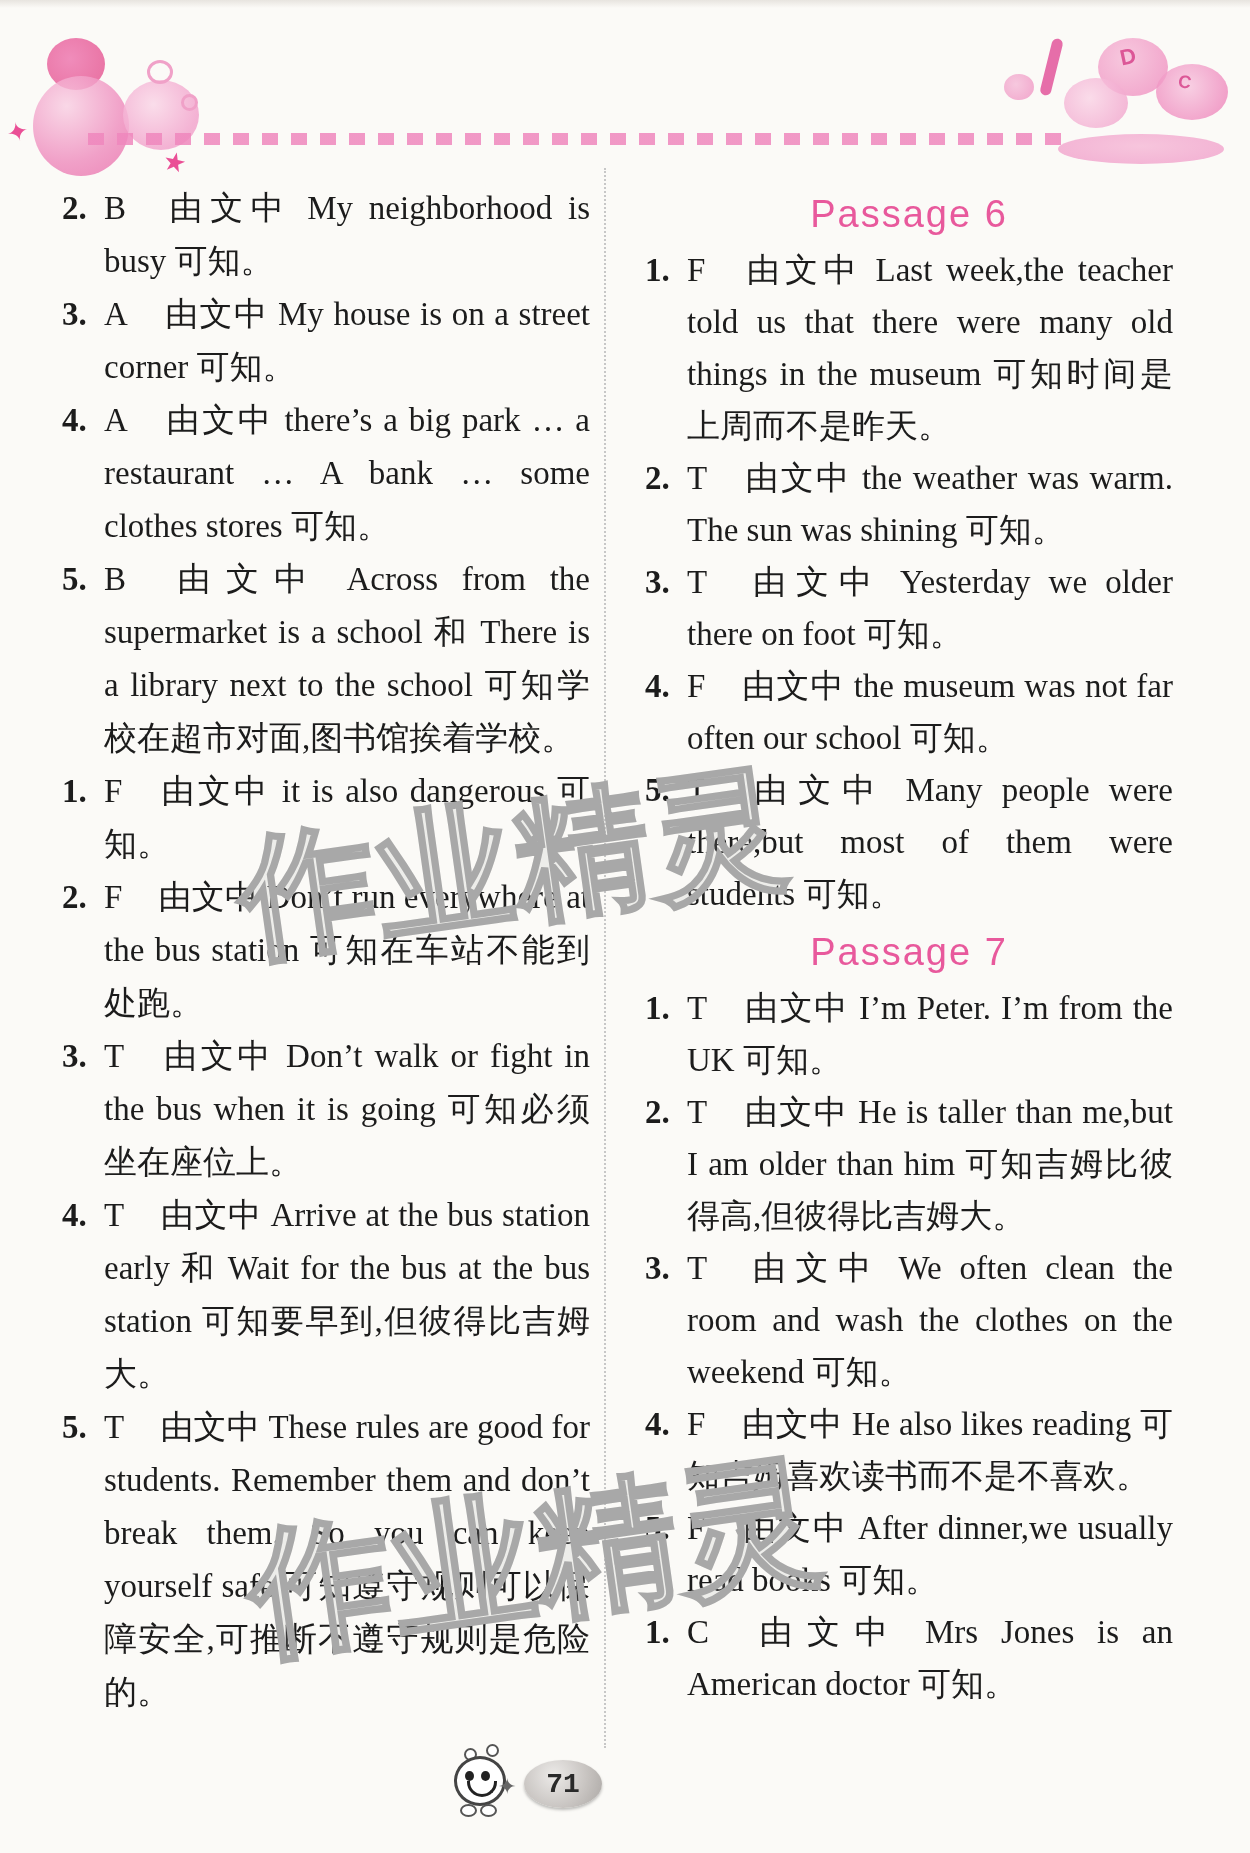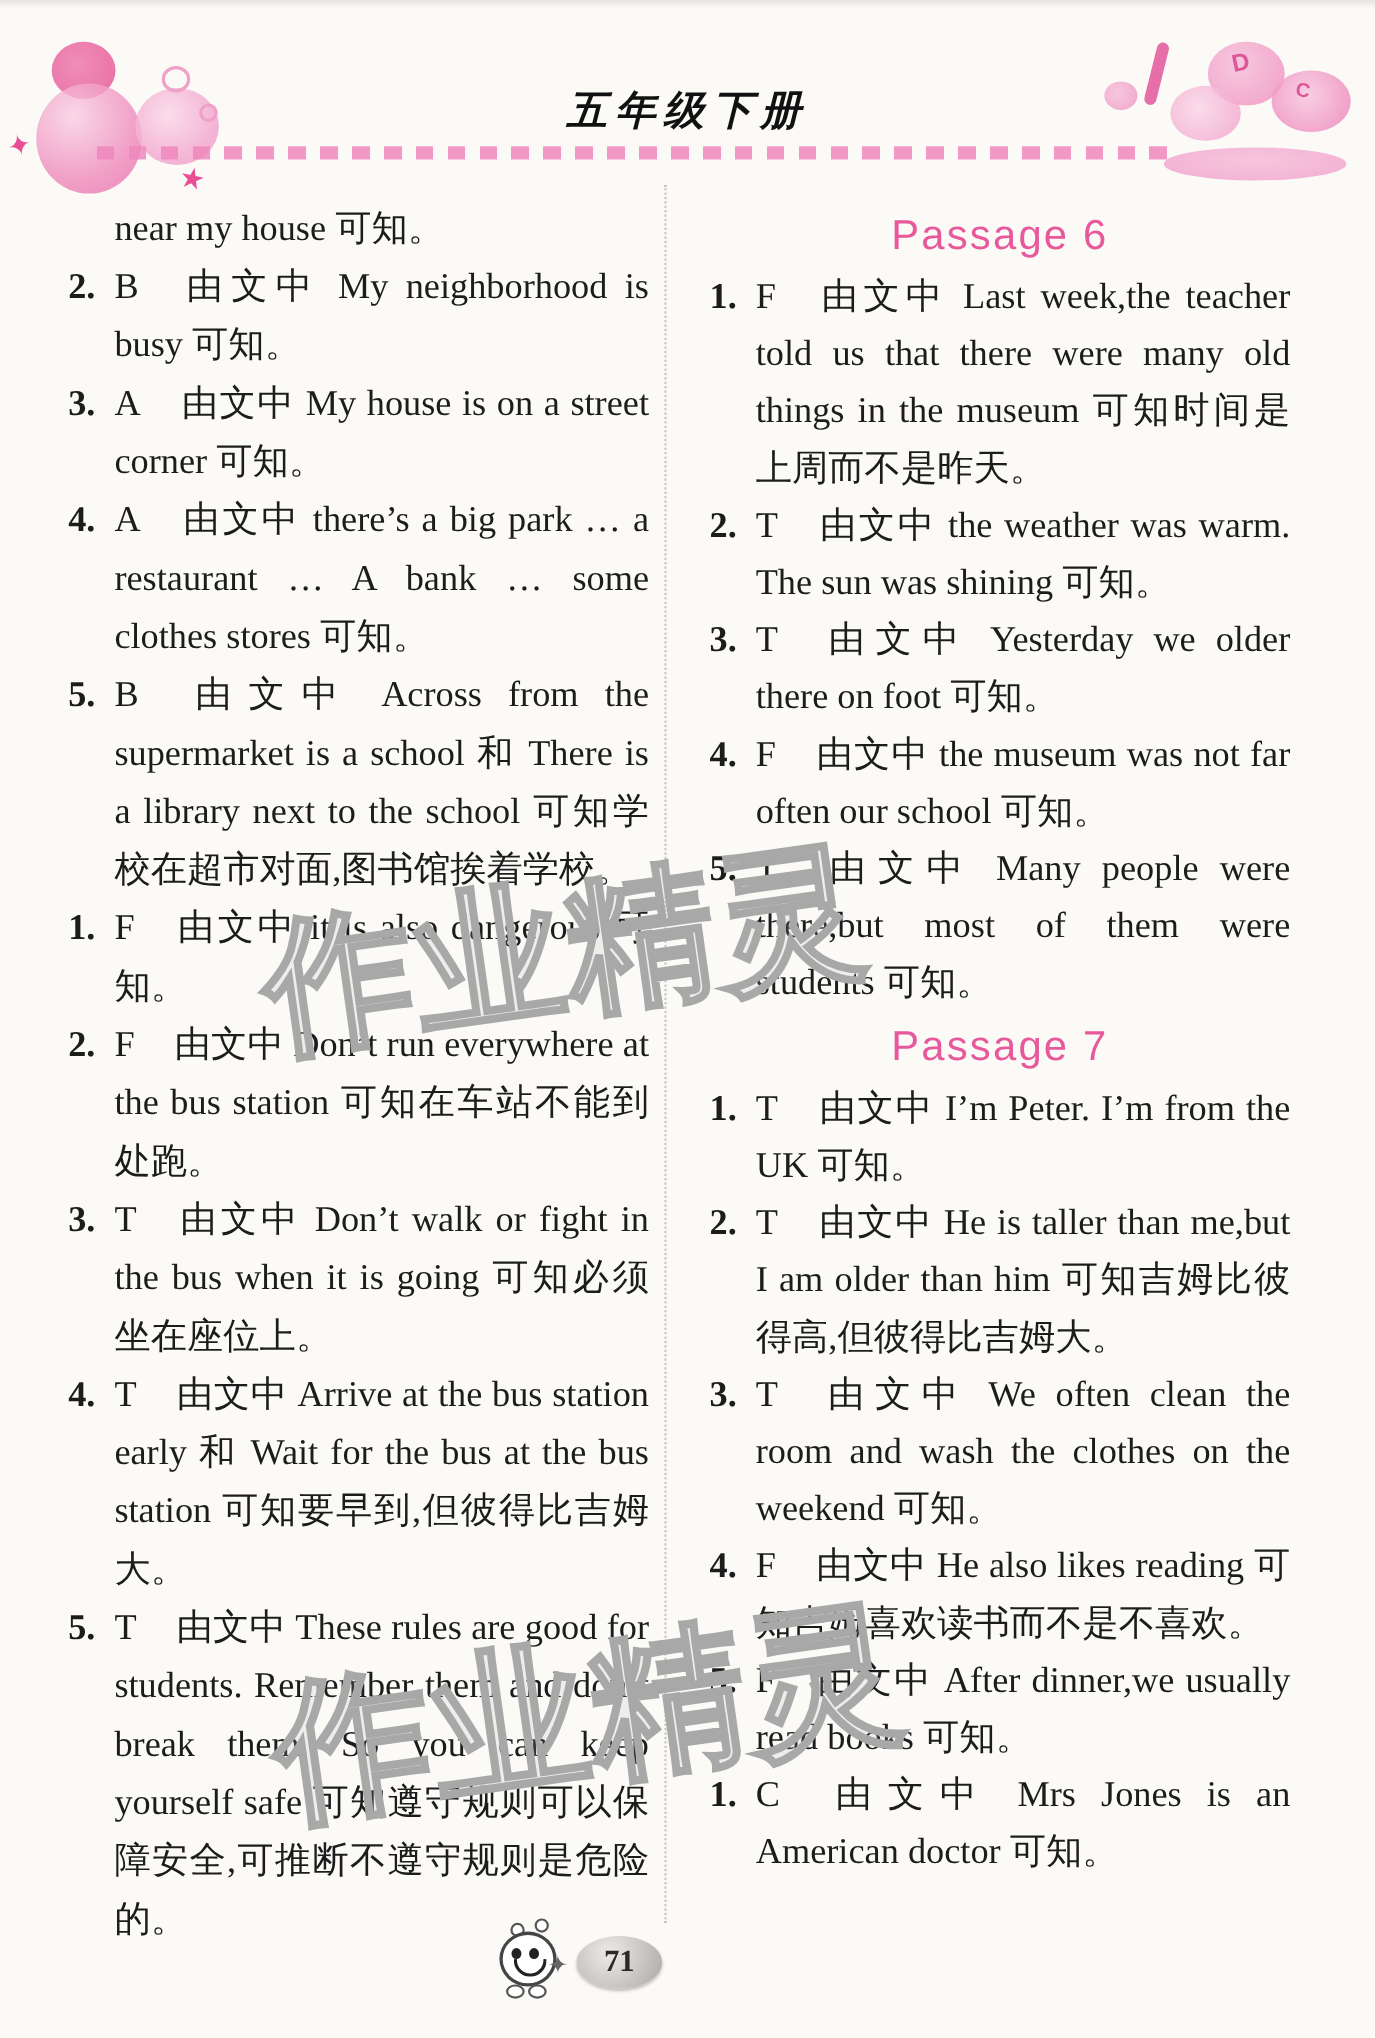--- a/index.html
+++ b/index.html
@@ -110,21 +110,21 @@
   .m-foot{ position:absolute; top:56px; width:13px; height:9px; background:#fff;
      border:2px solid #555; border-radius:50%; }
   .m-foot.f1{ left:8px; } .m-foot.f2{ left:28px; }
   .page-badge{
     position:absolute; left:524px; top:1760px; width:78px; height:48px;
     border-radius:50%;
     background:radial-gradient(circle at 38% 32%, #eceae8, #c9c5c2 55%, #aaa6a3);
     box-shadow:0 2px 3px rgba(0,0,0,.25);
     display:flex; align-items:center; justify-content:center;
     font-size:28px; font-weight:700; color:#2a2a2a;
-    font-family:Liberation Serif, serif;
+    font-family:Liberation Mono, monospace;
   }
 </style>
 </head>
 <body>
 
 <div class="page">
 
   <div class="deco deco-left">
     <div class="blob dl-head"></div>
     <div class="blob dl-body"></div>
@@ -138,30 +138,26 @@
     <div class="blob dr-dots"></div>
     <div class="blob dr-canopy1"></div>
     <div class="blob dr-canopy2"></div>
     <div class="blob dr-canopy3"></div>
     <div class="dr-trunk"></div>
     <div class="blob dr-base"></div>
     <span class="dr-letter dr-d">D</span>
     <span class="dr-letter dr-c">C</span>
   </div>
 
-  <h1 class="page-title">五年级下册</h1>
   <div class="dash-line"></div>
 
   <div class="col col-left" id="col-left">
   <section class="passage-section">
 
     <div class="items">
-  <div class="answer-item">
-    <span class="txt">near my house 可知。</span>
-  </div>
 
   <div class="answer-item">
     <span class="num">2.</span><span class="ans">B</span><span class="txt">由文中 My neighborhood is busy 可知。</span>
   </div>
 
   <div class="answer-item">
     <span class="num">3.</span><span class="ans">A</span><span class="txt">由文中 My house is on a street corner 可知。</span>
   </div>
 
   <div class="answer-item">

